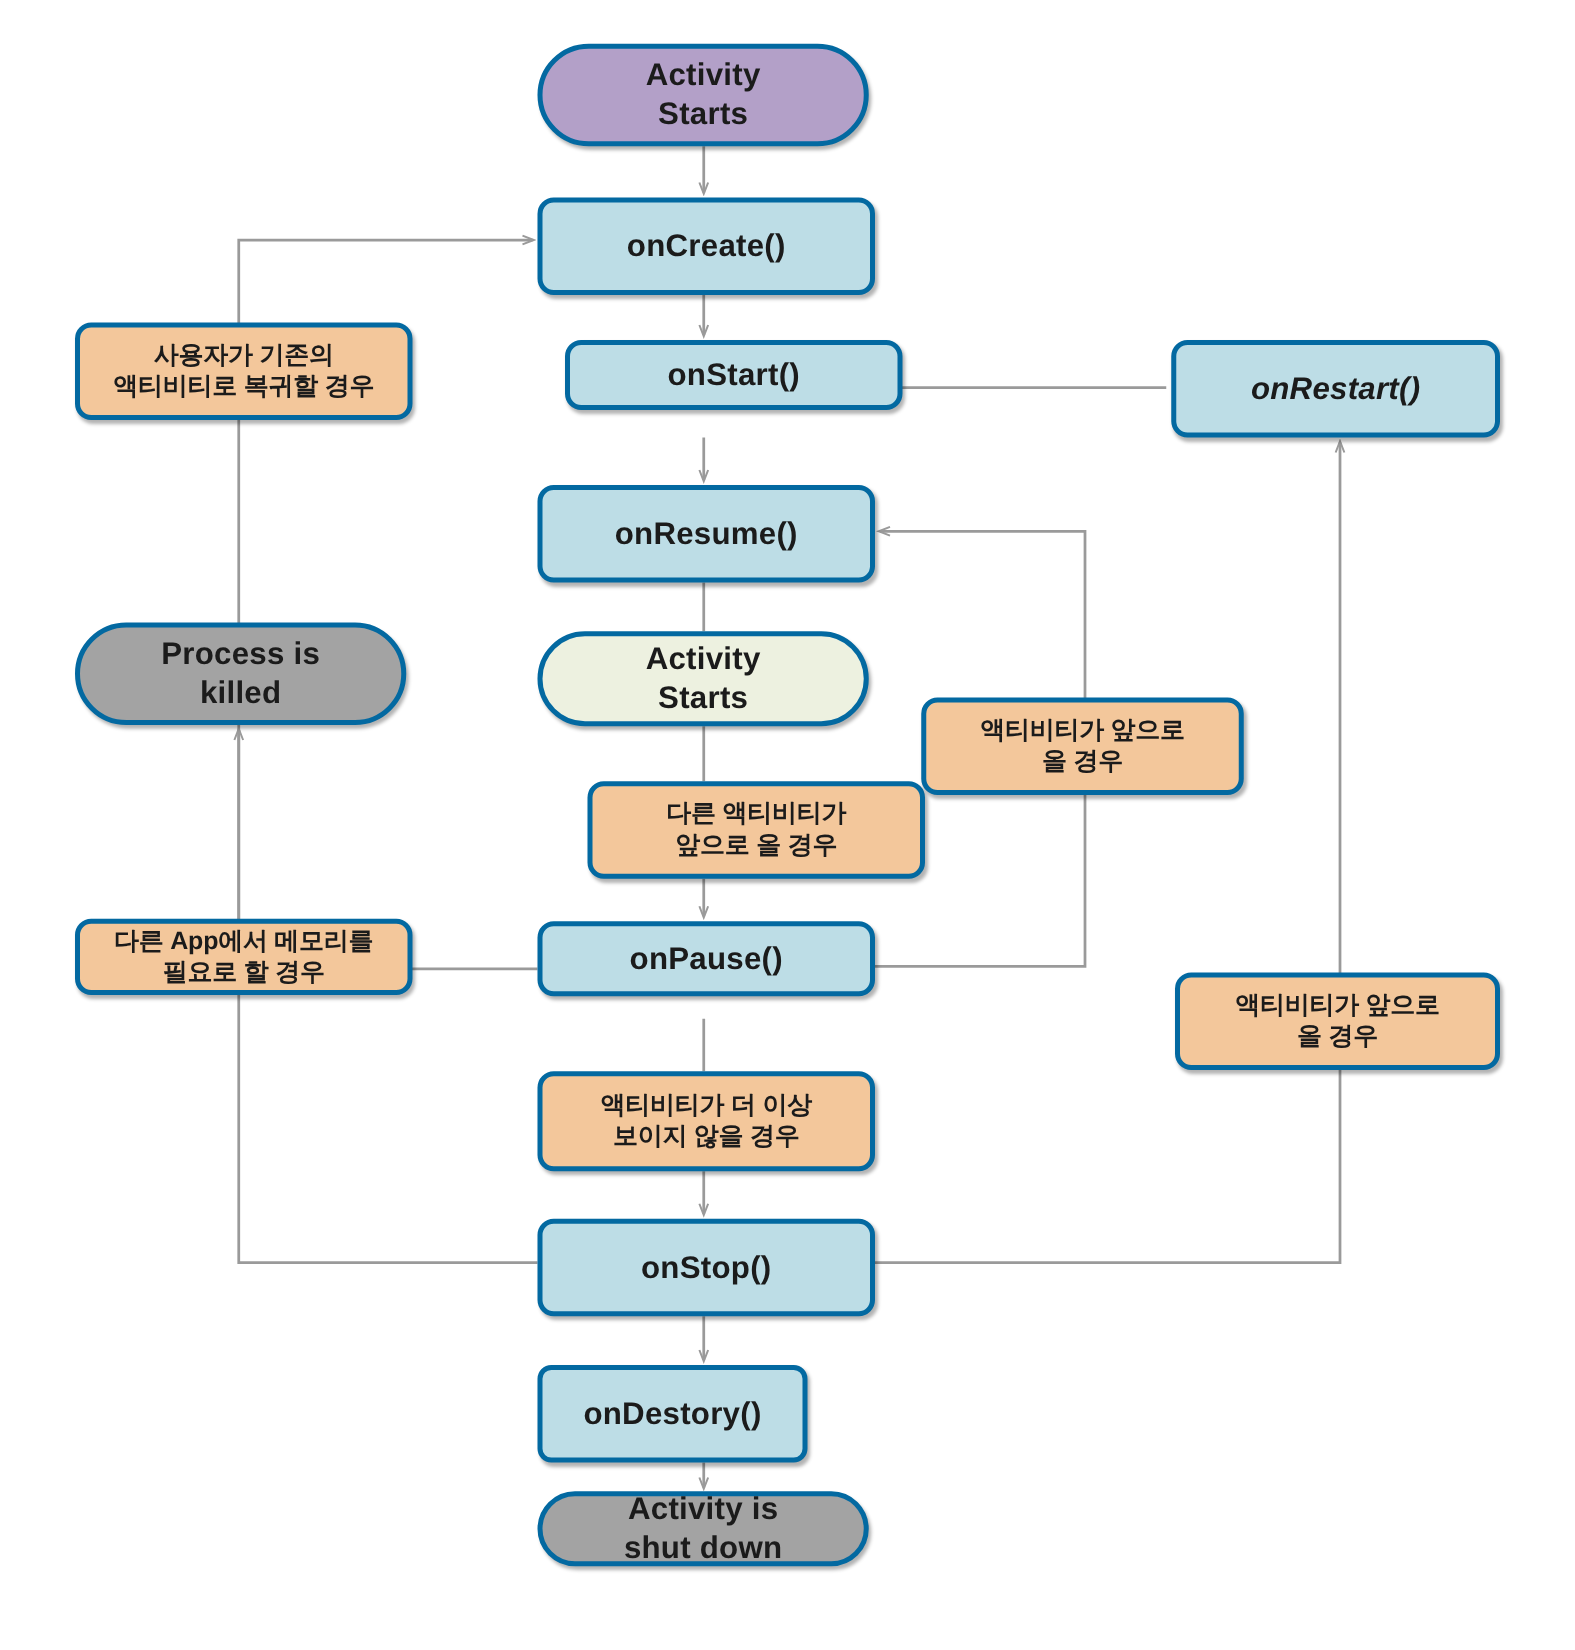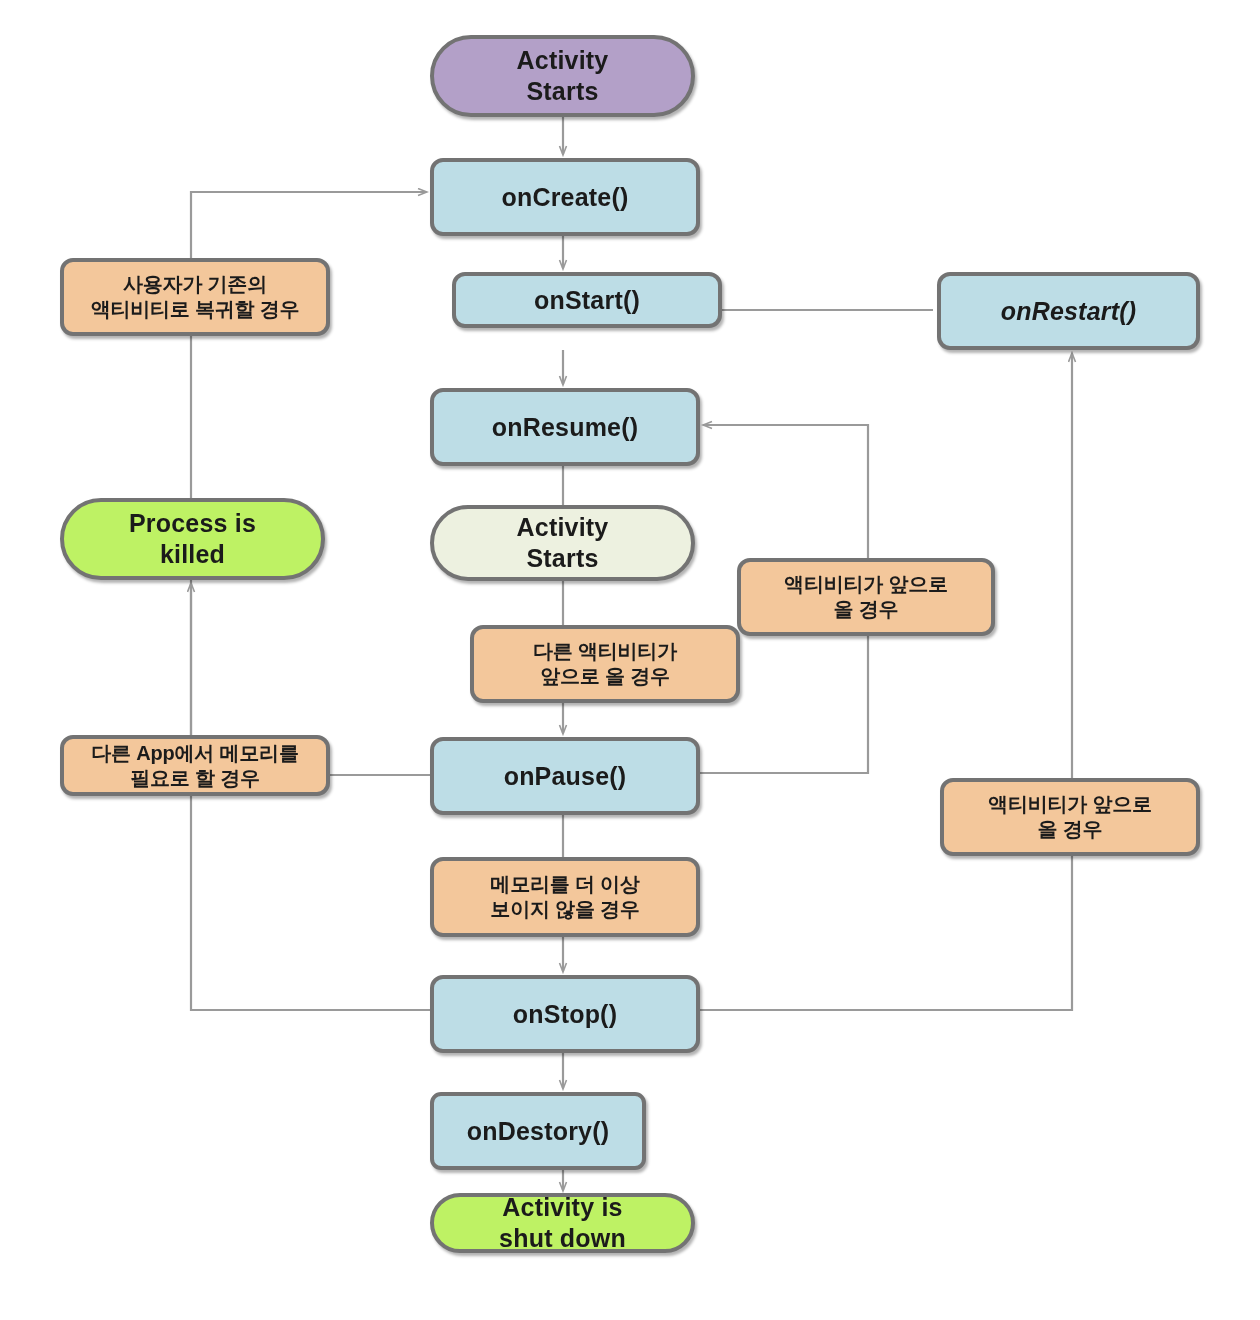--- a/index.html
+++ b/index.html
@@ -20,21 +20,21 @@
   #edges {
     position: absolute;
     left: 0;
     top: 0;
     width: 1260px;
     height: 1320px;
   }
   .node {
     position: absolute;
     box-sizing: border-box;
-    border: 4px solid #737373;
+    border: 4px solid #0369a1;
     display: flex;
     align-items: center;
     justify-content: center;
     text-align: center;
     color: #1b1b1b;
     font-weight: bold;
     line-height: 1.24;
     box-shadow: 2px 3px 3px rgba(0,0,0,0.30);
     z-index: 2;
   }
@@ -42,21 +42,21 @@
     display: block;
     width: 100%;
     white-space: pre-line;
   }
   .shape-stadium { border-radius: 999px; }
   .shape-rounded { border-radius: 13px; }
 
   .fill-purple { background: #b3a0c8; }
   .fill-blue   { background: #bddde6; }
   .fill-green  { background: #edf1e0; }
-  .fill-red    { background: #bef264; }
+  .fill-red    { background: #a3a3a3; }
   .fill-orange { background: #f3c79b; }
 
   .t-lifecycle { font-size: 25px; letter-spacing: 0.2px; }
   .t-state     { font-size: 25px; letter-spacing: 0.2px; }
   .t-note      { font-size: 20px; letter-spacing: -0.2px; }
 </style>
 </head>
 <body>
 
 <div id="canvas">
@@ -97,21 +97,21 @@
       <div class="node shape-rounded fill-blue t-lifecycle" style="left: 440px; top: 272px; width: 270px; height: 56px; margin-left: 12px;">
         <span class="label">onStart()</span>
       </div>
       <div class="node shape-rounded fill-blue t-lifecycle" style="left: 430px; top: 388px; width: 270px; height: 78px;">
         <span class="label">onResume()</span>
       </div>
       <div class="node shape-stadium fill-green t-state" style="left: 430px; top: 505px; width: 265px; height: 76px;">
         <span class="label">Activity
 Starts</span>
       </div>
-      <div class="node shape-rounded fill-blue t-lifecycle" style="left: 430px; top: 737px; width: 270px; height: 78px;">
+      <div class="node shape-rounded fill-blue t-lifecycle" style="left: 430px; top: 737px; width: 270px; height: 60px;">
         <span class="label">onPause()</span>
       </div>
       <div class="node shape-rounded fill-blue t-lifecycle" style="left: 430px; top: 975px; width: 270px; height: 78px;">
         <span class="label">onStop()</span>
       </div>
       <div class="node shape-rounded fill-blue t-lifecycle" style="left: 430px; top: 1092px; width: 216px; height: 78px; border-radius: 11px;">
         <span class="label">onDestory()</span>
       </div>
       <div class="node shape-stadium fill-red t-state" style="left: 430px; top: 1193px; width: 265px; height: 60px;">
         <span class="label">Activity is
@@ -130,21 +130,21 @@
       </div>
       <div class="node shape-rounded fill-orange t-note" style="left: 60px; top: 735px; width: 270px; height: 61px;">
         <span class="label">다른 App에서 메모리를
 필요로 할 경우</span>
       </div>
       <div class="node shape-rounded fill-orange t-note" style="left: 430px; top: 625px; width: 270px; height: 78px; margin-left: 40px;">
         <span class="label">다른 액티비티가
 앞으로 올 경우</span>
       </div>
       <div class="node shape-rounded fill-orange t-note" style="left: 430px; top: 857px; width: 270px; height: 80px;">
-        <span class="label">메모리를 더 이상
+        <span class="label">액티비티가 더 이상
 보이지 않을 경우</span>
       </div>
       <div class="node shape-rounded fill-orange t-note" style="left: 737px; top: 558px; width: 258px; height: 78px;">
         <span class="label">액티비티가 앞으로
 올 경우</span>
       </div>
       <div class="node shape-rounded fill-orange t-note" style="left: 940px; top: 778px; width: 260px; height: 78px;">
         <span class="label">액티비티가 앞으로
 올 경우</span>
       </div>

